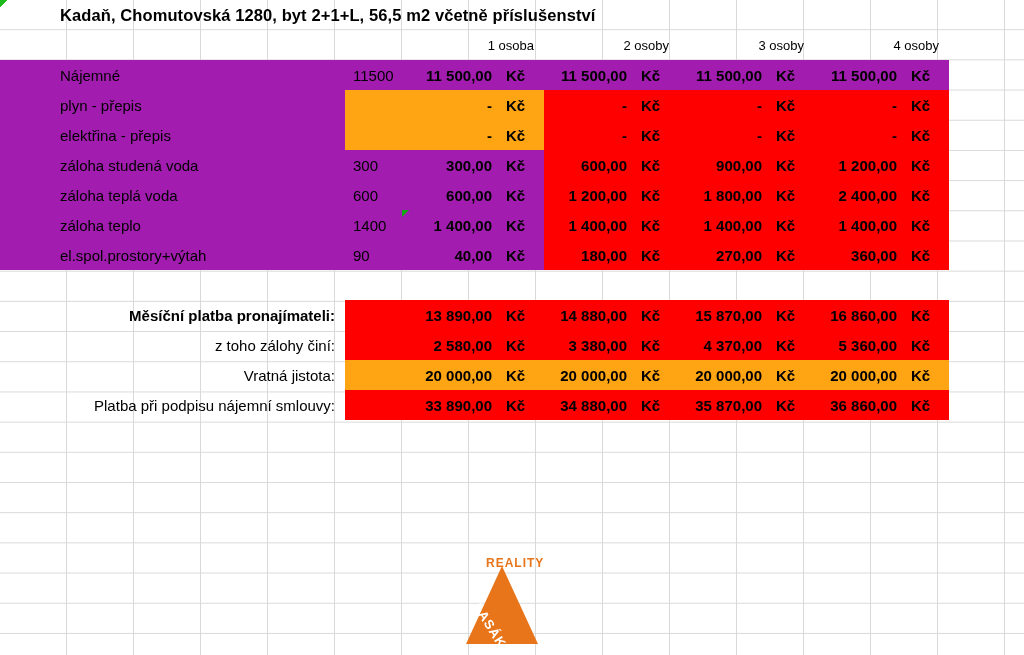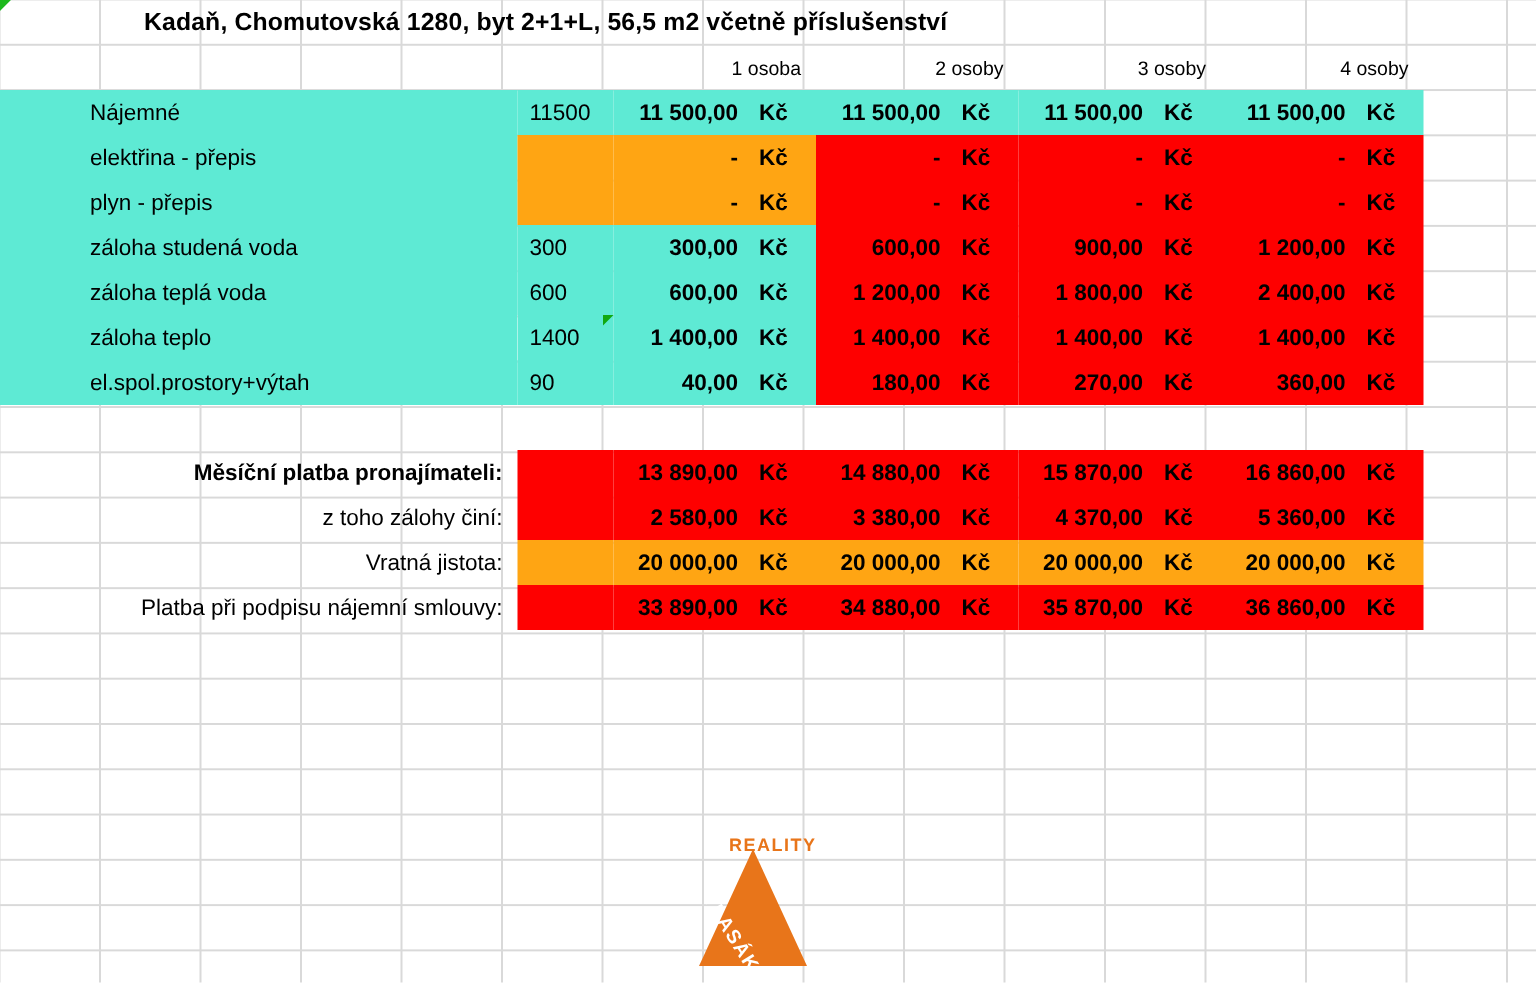--- a/index.html
+++ b/index.html
@@ -35,28 +35,28 @@
     height:30px;
     padding:0 8px;
     vertical-align:middle;
     white-space:nowrap;
     font-size:15px;
     box-sizing:border-box;
   }
   .c-label{width:345px;padding-left:60px;}
   .c-num{width:64px;text-align:left;}
   .c-val{width:135px;text-align:right;}
-  .yellow{background:#5eead4;margin-top:45px;}
+  .yellow{background:#a21caf;margin-top:45px;}
   .orange{background:#ffa513;}
   .red{background:#fe0000;}
   .white{background:transparent;margin-top:16px;}
   .title{
     font-weight:bold;
     font-size:16.5px;
-    padding-left:96px;
+    padding-left:60px;
     background:transparent;
     letter-spacing:0.1px;
   }
   .hdr{
     text-align:right;
     font-size:13px;
     background:transparent;
     padding-right:10px;
   }
   .bold{font-weight:bold;}
@@ -168,50 +168,50 @@
       </td>
       <td class="c-val yellow">
         <div class="money">
               <span class="amt">11 500,00</span>
               <span class="cur">Kč</span>
             </div>
       </td>
     </tr>
 
     <tr>
+      <td class="c-label yellow">plyn - přepis</td>
+      <td class="c-num orange"></td>
+      <td class="c-val orange">
+        <div class="money">
+              <span class="amt">-</span>
+              <span class="cur">Kč</span>
+            </div>
+      </td>
+      <td class="c-val red">
+        <div class="money">
+              <span class="amt">-</span>
+              <span class="cur">Kč</span>
+            </div>
+      </td>
+      <td class="c-val red">
+        <div class="money">
+              <span class="amt">-</span>
+              <span class="cur">Kč</span>
+            </div>
+      </td>
+      <td class="c-val red">
+        <div class="money">
+              <span class="amt">-</span>
+              <span class="cur">Kč</span>
+            </div>
+      </td>
+    </tr>
+
+    <tr>
       <td class="c-label yellow">elektřina - přepis</td>
-      <td class="c-num orange"></td>
-      <td class="c-val orange">
-        <div class="money">
-              <span class="amt">-</span>
-              <span class="cur">Kč</span>
-            </div>
-      </td>
-      <td class="c-val red">
-        <div class="money">
-              <span class="amt">-</span>
-              <span class="cur">Kč</span>
-            </div>
-      </td>
-      <td class="c-val red">
-        <div class="money">
-              <span class="amt">-</span>
-              <span class="cur">Kč</span>
-            </div>
-      </td>
-      <td class="c-val red">
-        <div class="money">
-              <span class="amt">-</span>
-              <span class="cur">Kč</span>
-            </div>
-      </td>
-    </tr>
-
-    <tr>
-      <td class="c-label yellow">plyn - přepis</td>
       <td class="c-num orange"></td>
       <td class="c-val orange">
         <div class="money">
               <span class="amt">-</span>
               <span class="cur">Kč</span>
             </div>
       </td>
       <td class="c-val red">
         <div class="money">
               <span class="amt">-</span>

